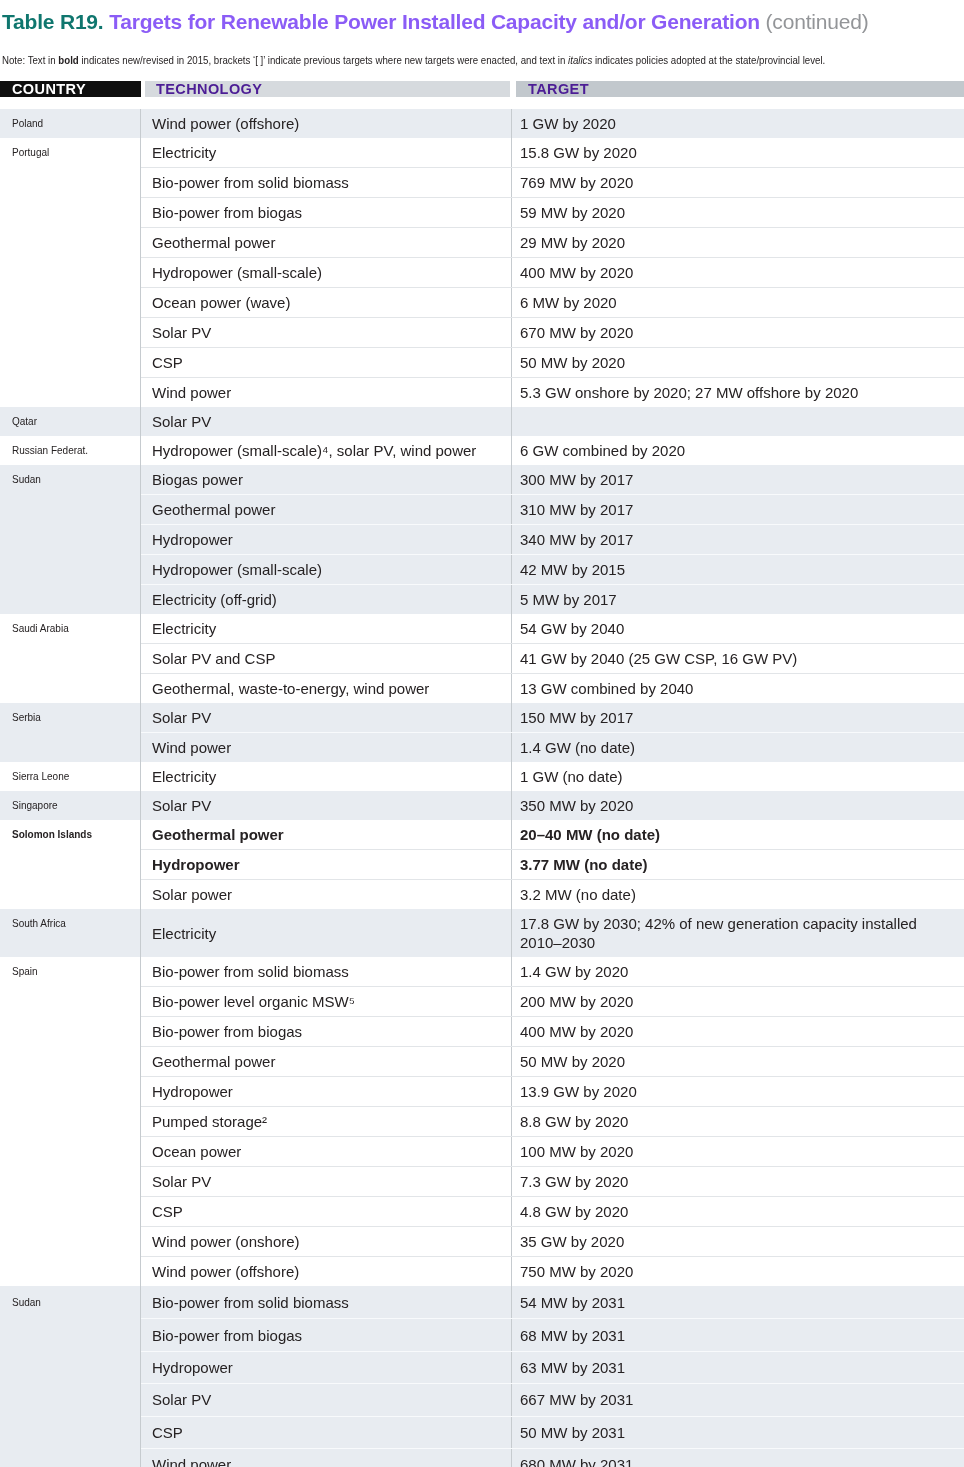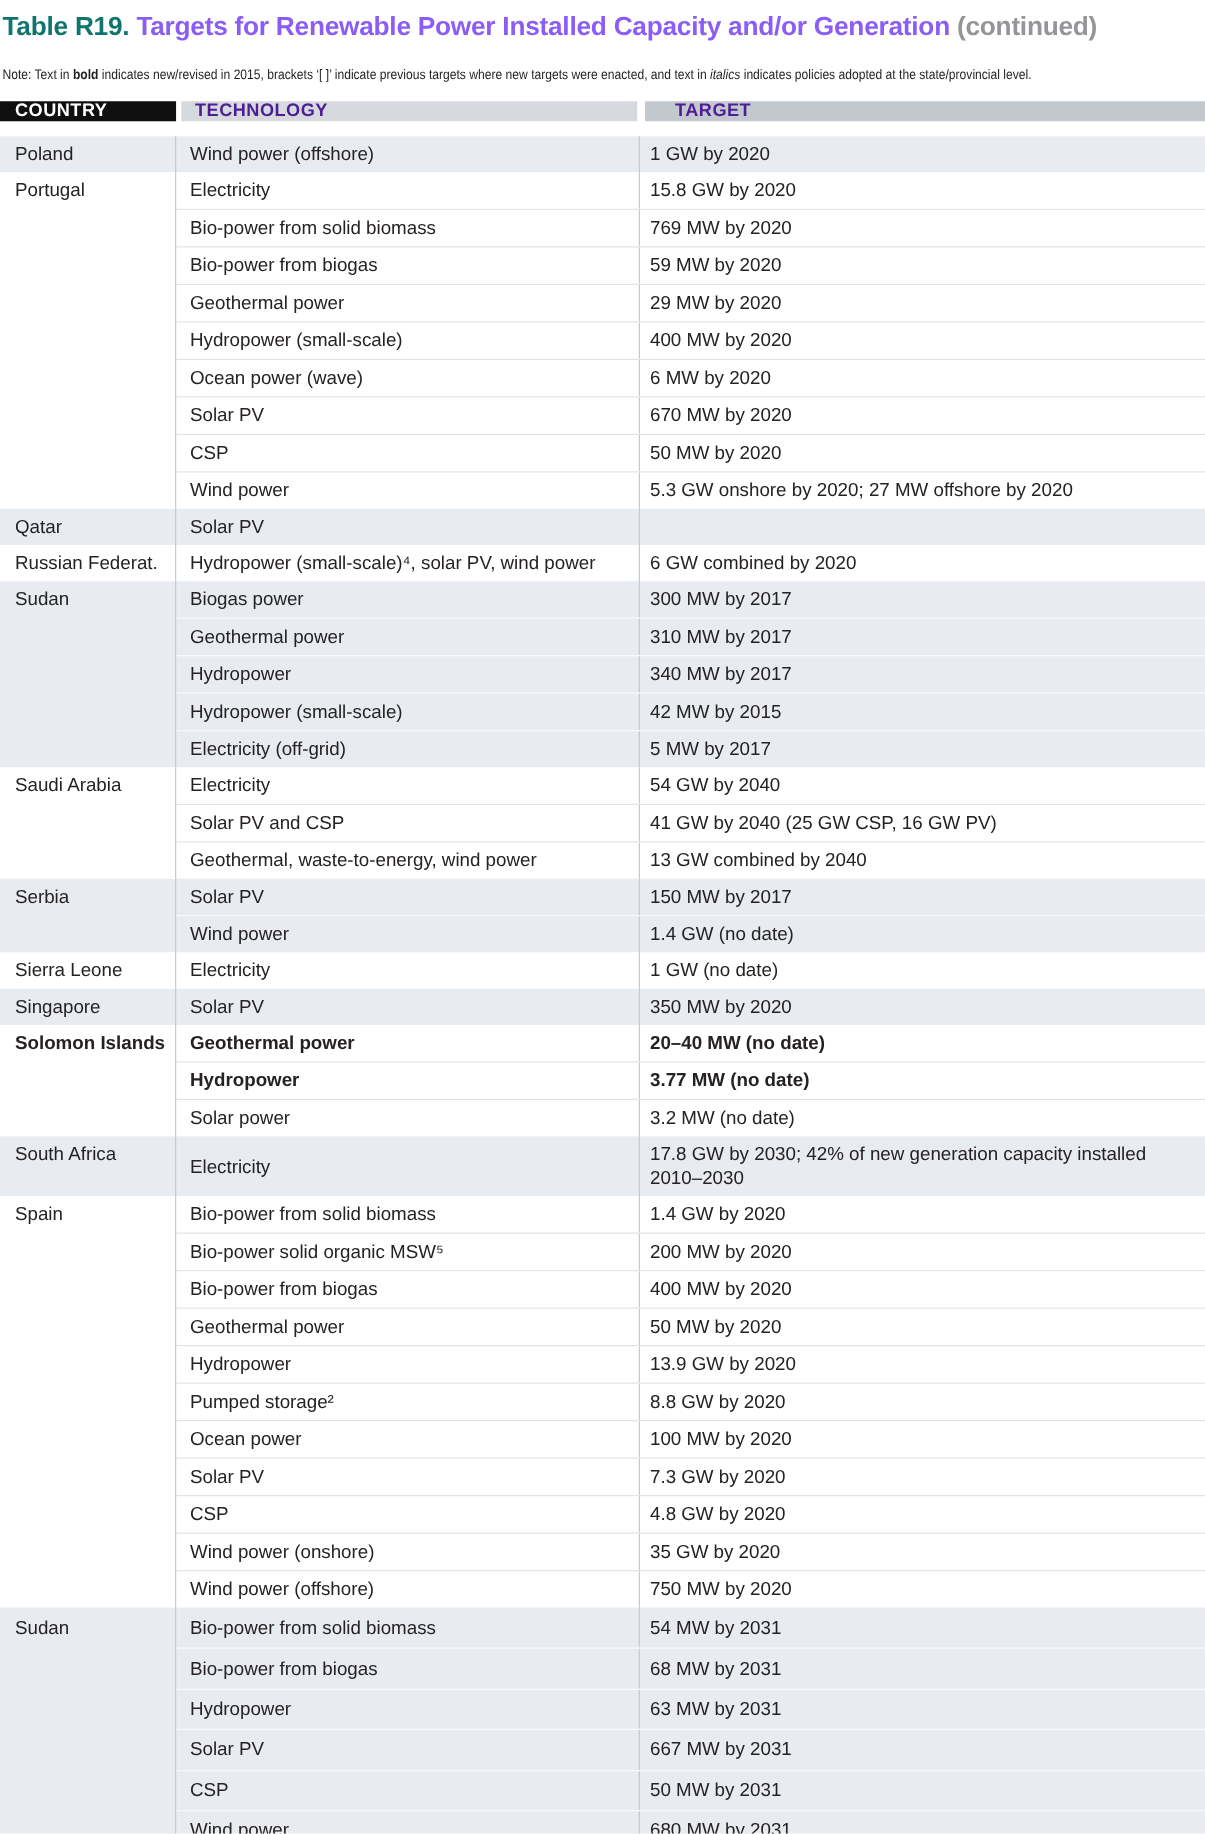--- a/index.html
+++ b/index.html
@@ -5,43 +5,43 @@
   * { margin:0; padding:0; box-sizing:border-box; }
   html,body { background:#ffffff; }
   .page {
     width:964px; height:1467px; background:#ffffff; overflow:hidden;
     font-family:"Liberation Sans", sans-serif; color:#262223; position:relative;
   }
   
   .title-row { margin:9px 0 0 2px; font-size:21px; font-weight:bold; line-height:26px; letter-spacing:-0.2px; }
   .title-label { color:#0f766e; }
   .title-main { color:#8b5cf6; }
-  .title-cont { color:#939598; font-weight:bold; }
+  .title-cont { color:#939598; font-weight:normal; }
   
   .note {
     margin:19px 0 0 2px; font-size:11px; color:#221e1f; white-space:nowrap;
     transform:scaleX(0.88); transform-origin:left center; letter-spacing:0;
   }
   .note b { font-weight:bold; }
   .note i { font-style:italic; }
   
   .thead { display:flex; margin-top:15px; height:16px; }
   .th { display:flex; align-items:center; font-weight:bold; font-size:14.5px; letter-spacing:0.4px; color:#4c1d95; }
   .th-country { width:141px; background:#0f0f0f; color:#ffffff; padding-left:12px; }
   .th-gap1 { width:4px; background:#ffffff; }
   .th-tech { width:365px; background:#d6dade; padding-left:11px; }
   .th-gap2 { width:6px; background:#ffffff; }
-  .th-target { flex:1; background:#c2c8cd; padding-left:24px;text-align:center; }
+  .th-target { flex:1; background:#c2c8cd; padding-left:12px;text-align:center; }
   
   .tbody { margin-top:12px; }
   .block { display:flex; background:#ffffff; }
   .block.shaded { background:#e8ecf1; }
   .country-col {
     width:141px; border-right:1px solid #c6cbcf; padding:5px 4px 0 12px;
-    font-size:15px; line-height:19px;
+    font-size:10px; line-height:19px;
   }
   .block.tall .country-col { padding-top:7px; }
   .country-col.bold { font-weight:bold; }
   .rows { flex:1; display:flex; flex-direction:column; }
   .row { display:flex; min-height:28.7px; }
   .block.tall .row { min-height:32.4px; }
   .block .row + .row { border-top:1px solid #e2e5e8; }
   .block.shaded .row + .row { border-top-color:#f8fafc; }
   .cell { display:flex; align-items:center; font-size:15px; line-height:19px; }
   .cell-tech { width:371px; border-right:1px solid #c6cbcf; padding:5px 8px 5px 11px; }
@@ -237,21 +237,21 @@
         </div>
       </div>
       <div class="block">
         <div class="country-col">Spain</div>
         <div class="rows">
           <div class="row">
             <div class="cell cell-tech">Bio-power from solid biomass</div>
             <div class="cell cell-target">1.4 GW by 2020</div>
           </div>
           <div class="row">
-            <div class="cell cell-tech">Bio-power solid organic MSW⁵</div>
+            <div class="cell cell-tech">Bio-power level organic MSW⁵</div>
             <div class="cell cell-target">200 MW by 2020</div>
           </div>
           <div class="row">
             <div class="cell cell-tech">Bio-power from biogas</div>
             <div class="cell cell-target">400 MW by 2020</div>
           </div>
           <div class="row">
             <div class="cell cell-tech">Geothermal power</div>
             <div class="cell cell-target">50 MW by 2020</div>
           </div>

